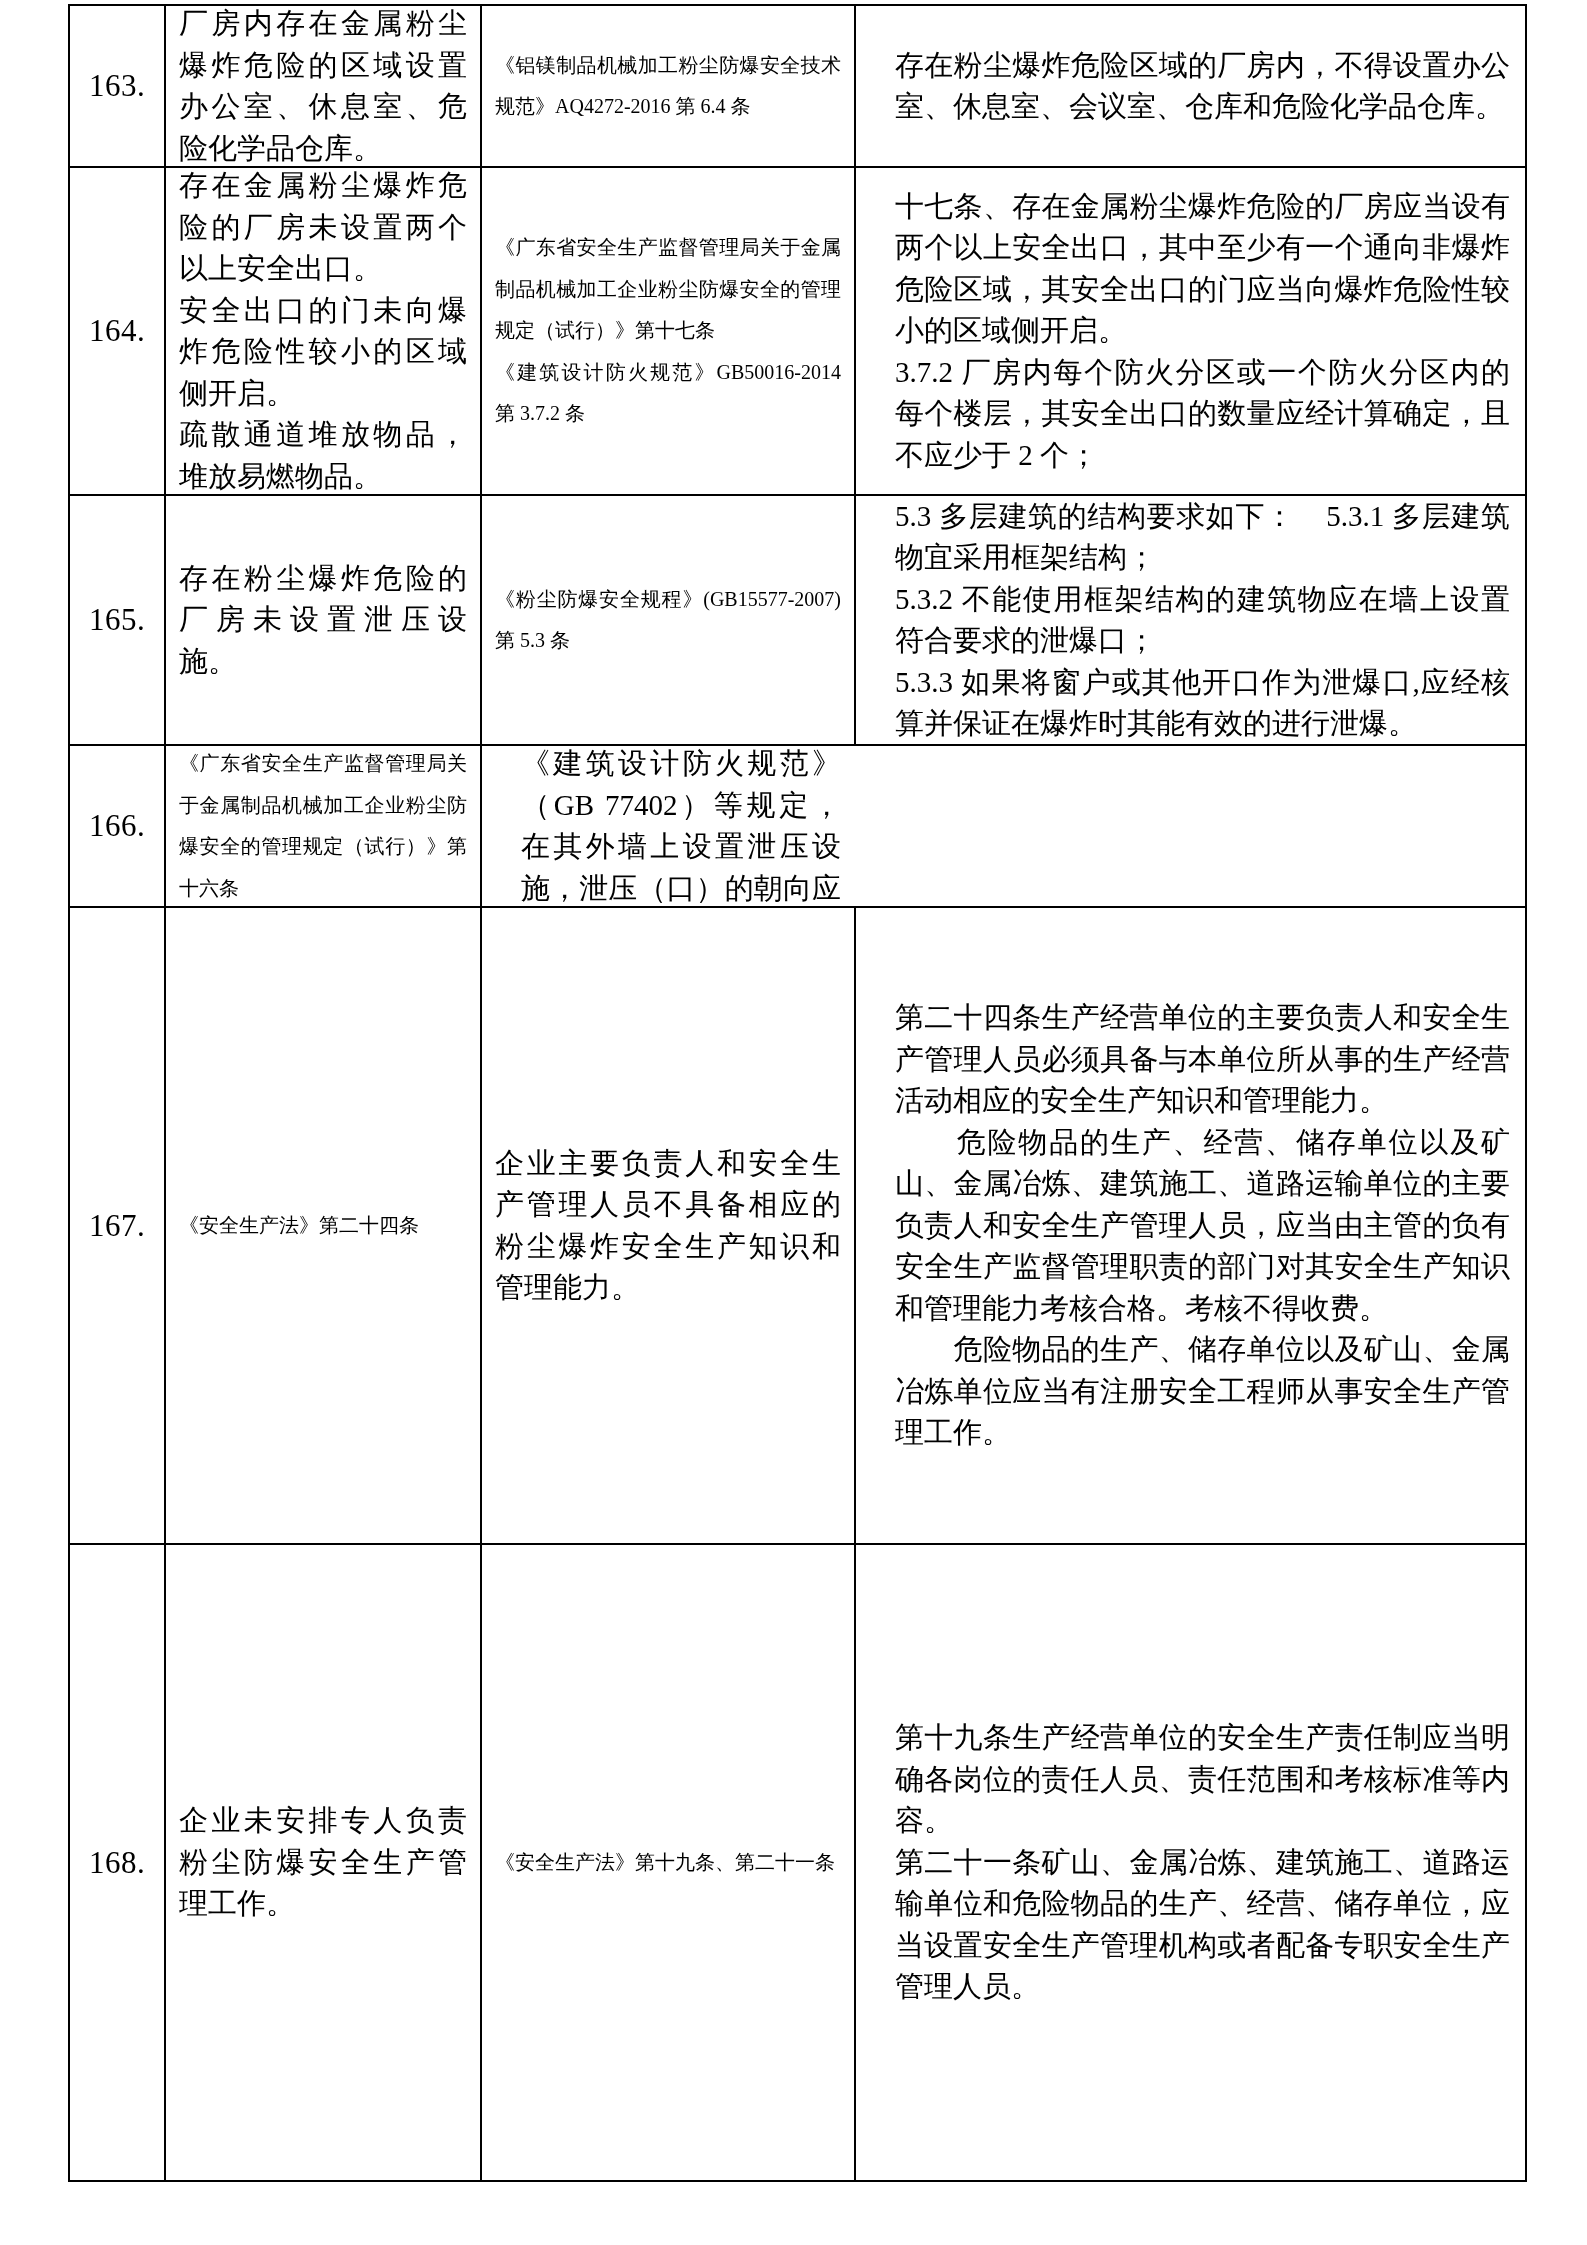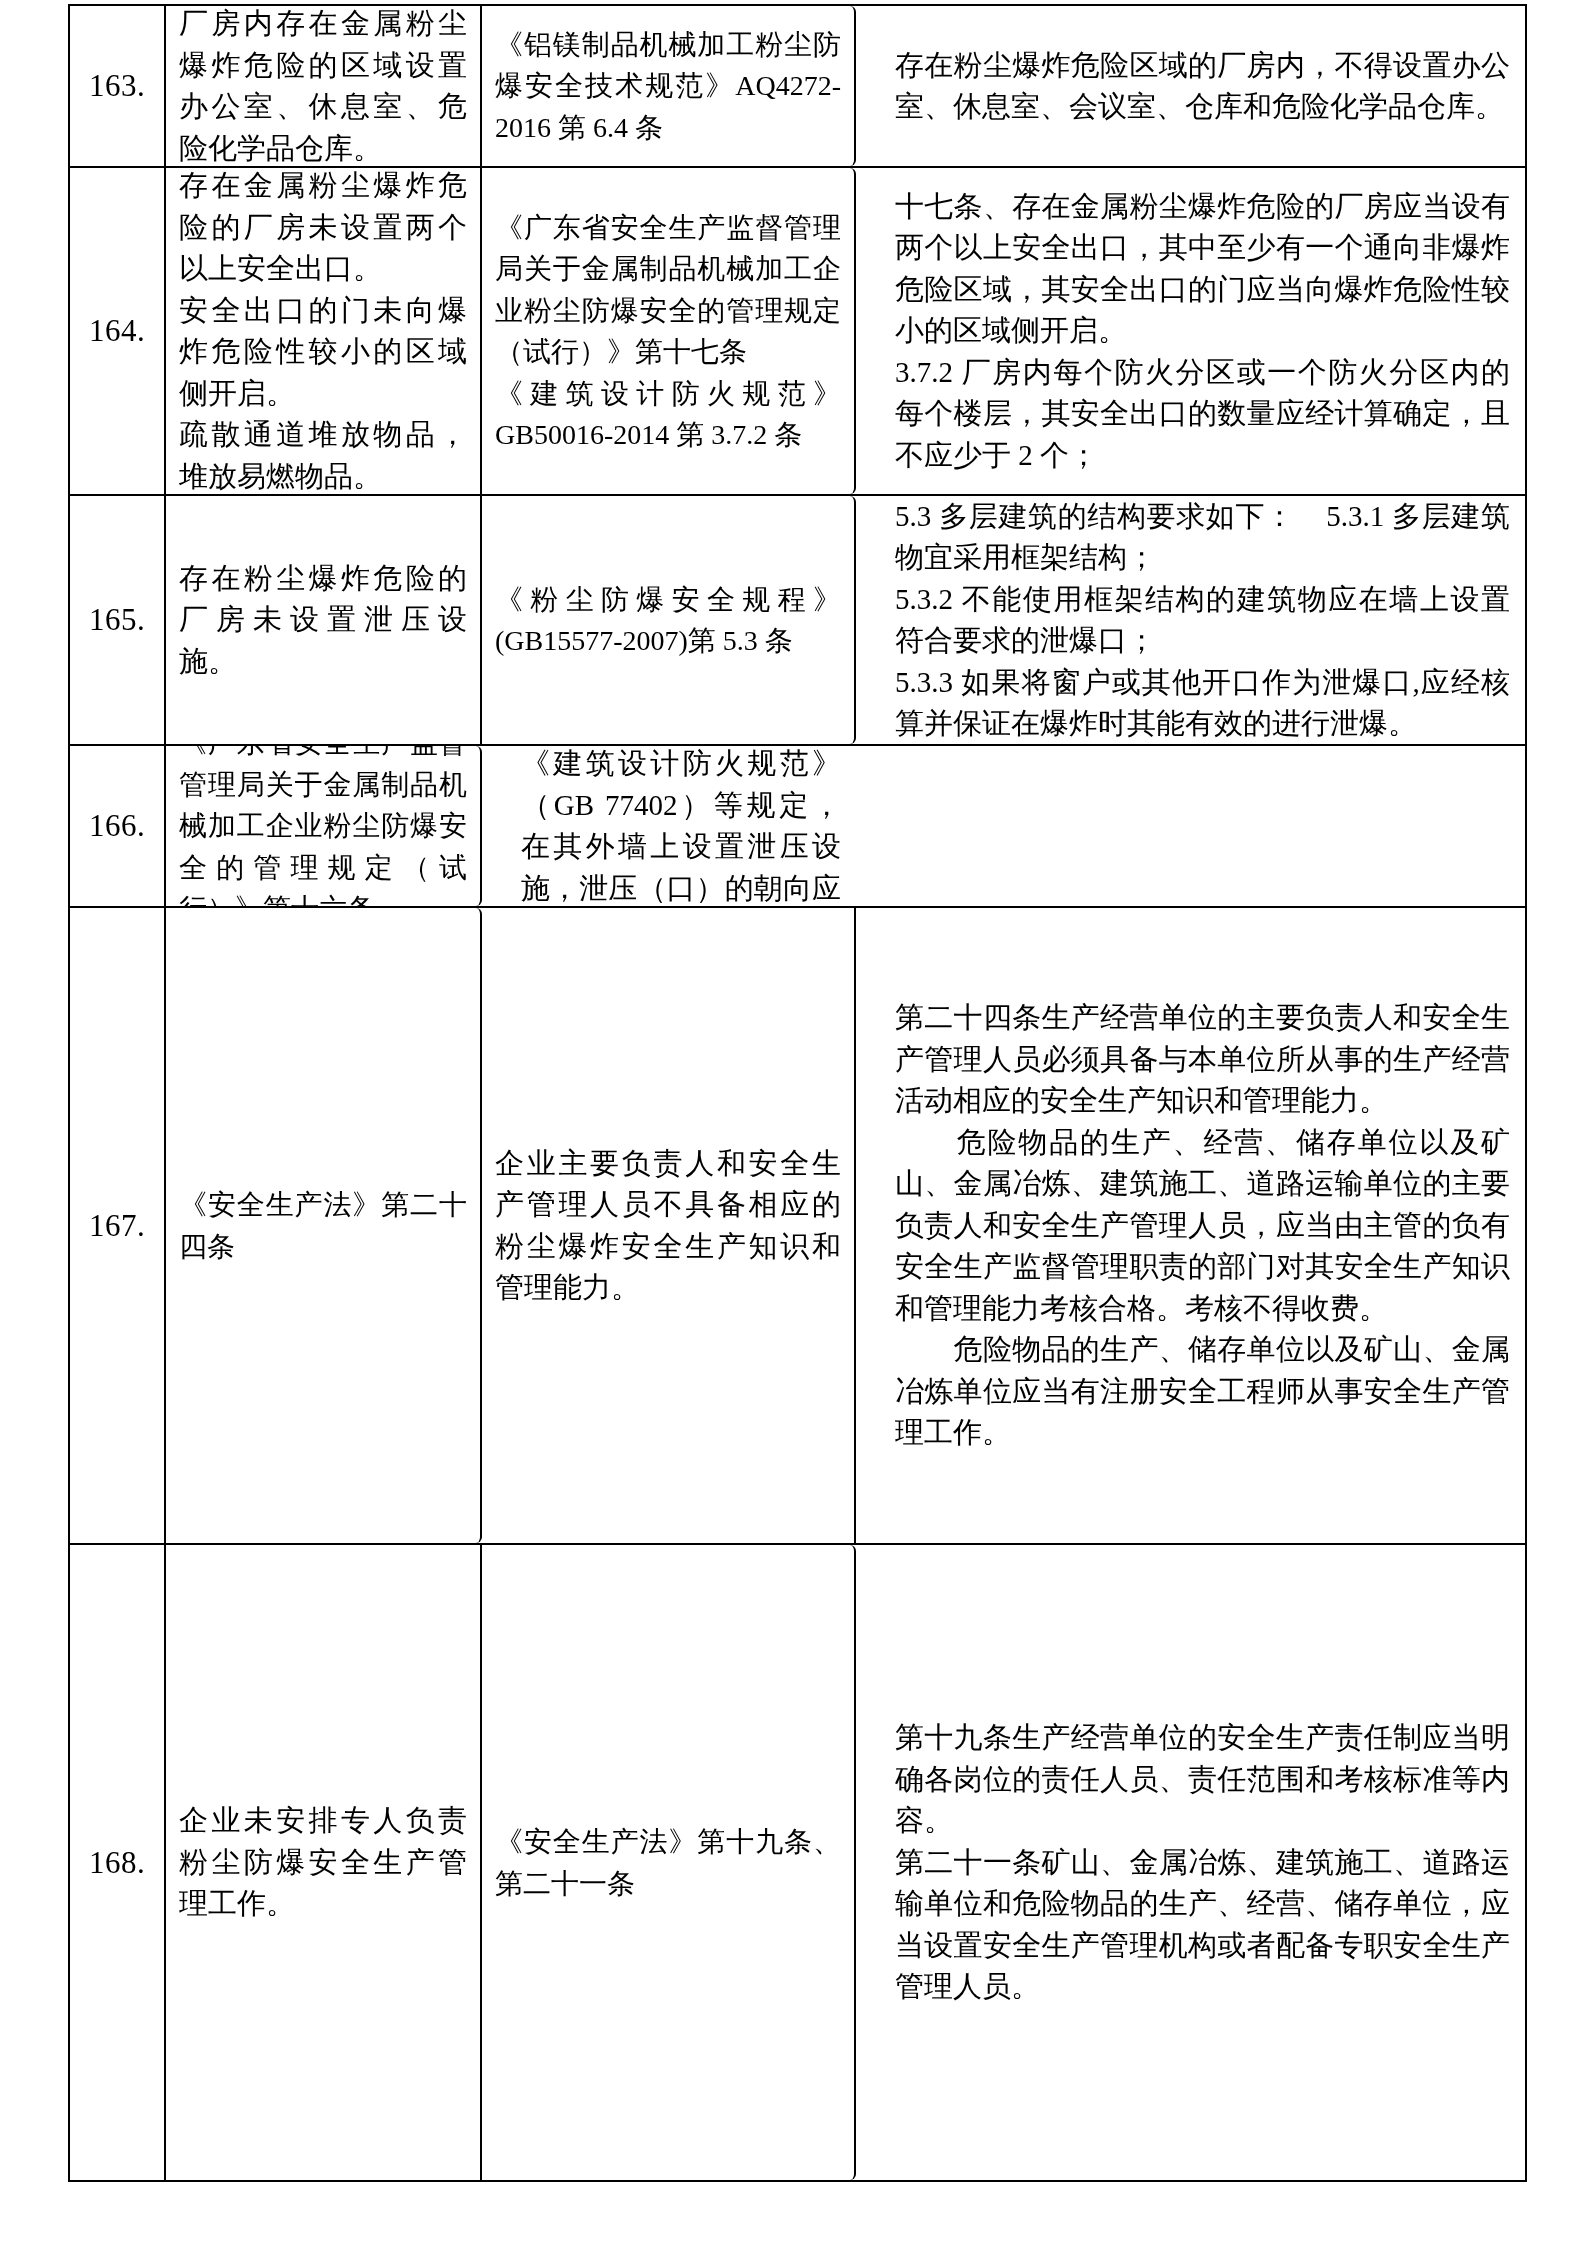--- a/index.html
+++ b/index.html
@@ -57,23 +57,22 @@
   .cell:last-child { border-right: none; }
   .num {
     align-items: center;
     text-align: center;
     white-space: normal;
     padding: 0;
     font-size: 31px;
     letter-spacing: 0.5px;
   }
   .basis {
-    font-size: 28px;
+    font-size: 20px;
     padding: 0 13px;
-    border-radius: 6px;
   }
   .detail {
     padding: 0 15px;
     margin-left: 24px;
   }
 </style>
 </head>
 <body>
 
 <div class="page">

